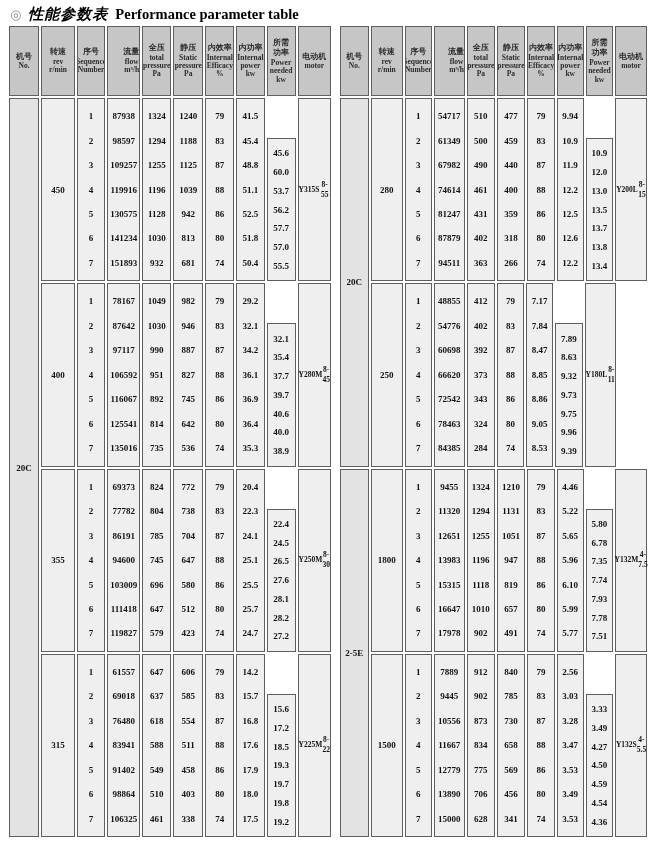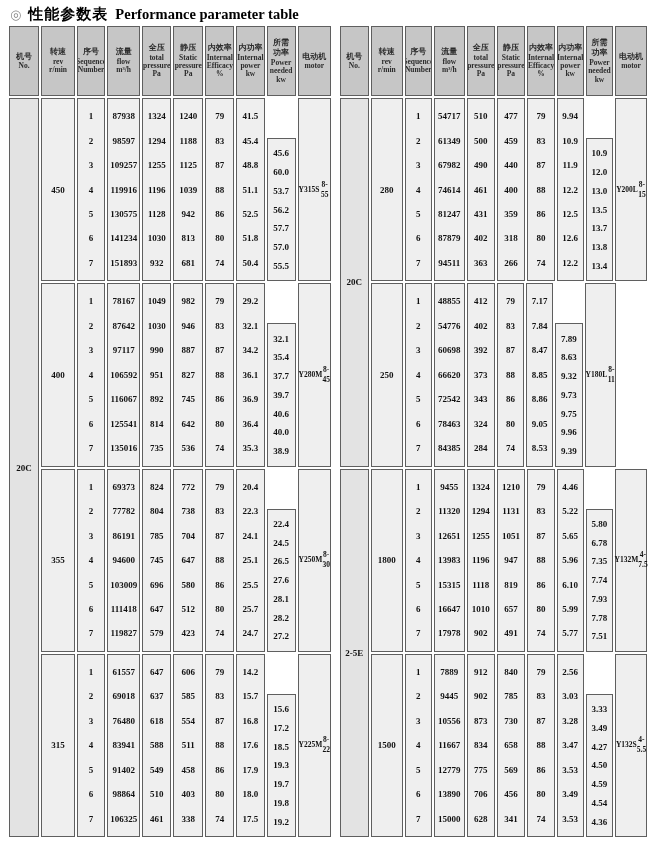--- a/index.html
+++ b/index.html
@@ -3,38 +3,38 @@
 <meta charset="utf-8">
 <style>
   html,body{margin:0;padding:0;background:#fff;}
   .page{
     width:650px;height:844px;background:var(--page_bg,#fff);
     position:relative;overflow:hidden;
     font-family:"Liberation Serif","DejaVu Serif",serif;
   }
   .title-row{display:flex;align-items:center;gap:7px;padding:4px 0 1px 10px;height:20px;}
   .bullet{color:var(--bullet,#8a8a8a);font-size:13px;line-height:1;font-family:"DejaVu Sans",sans-serif;}
-  .title-zh{font-weight:bold;font-size:15px;color:var(--title,#000);font-family:"Liberation Sans","DejaVu Sans",sans-serif;letter-spacing:1px;}
+  .title-zh{font-weight:bold;font-size:15px;color:var(--title,#000);font-family:"Liberation Sans","DejaVu Sans",sans-serif;letter-spacing:1px;font-style:italic;}
   .title-en{font-weight:bold;font-size:14.5px;color:var(--title,#000);}
   .tables{display:flex;gap:7px;padding:0 0 0 8px;}
   .ptable{height:813px;display:flex;flex-direction:column;}
   .t0{width:324px;}
   .t1{width:309px;}
   .hdr-row{height:72px;display:flex;}
   .cellbox{border:1px solid var(--border,#5f5f5f);margin:1px;box-sizing:border-box;flex:0 0 auto;}
   .hcell{
     background:var(--header_bg,#c6c6c6);
     display:flex;flex-direction:column;justify-content:center;align-items:center;
     text-align:center;color:#2b2b2b;font-weight:bold;overflow:hidden;
   }
   .hcell .zh{font-size:8px;line-height:1.3;white-space:pre-line;font-family:"Liberation Sans","DejaVu Sans",sans-serif;}
   .hcell .en{font-size:7.5px;line-height:1.12;white-space:pre-line;}
   
   .c0{width:calc(9.9% - 2px);}  .c1{width:calc(11.1% - 2px);}
-  .c2{width:calc(9.3% - 2px);}  .c3{width:calc(10.8% - 2px);}
+  .c2{width:calc(9.3% - 2px);}  .c3{width:calc(10.8% - 2px);align-items:flex-end;}
   .c4{width:calc(9.6% - 2px);}  .c5{width:calc(9.9% - 2px);}
   .c6{width:calc(9.6% - 2px);}  .c7{width:calc(9.3% - 2px);}
   .c8{width:calc(9.6% - 2px);}  .c9{width:calc(10.9% - 2px);}
   .tbody{flex:1;display:flex;}
   .jihao-col{width:9.9%;display:flex;flex-direction:column;}
   .jihao-box{
     background:var(--machine_bg,#e3e3e3);flex-basis:0;
     display:flex;align-items:center;justify-content:center;
     font-size:9px;font-weight:bold;color:var(--text,#111);text-align:center;
   }

